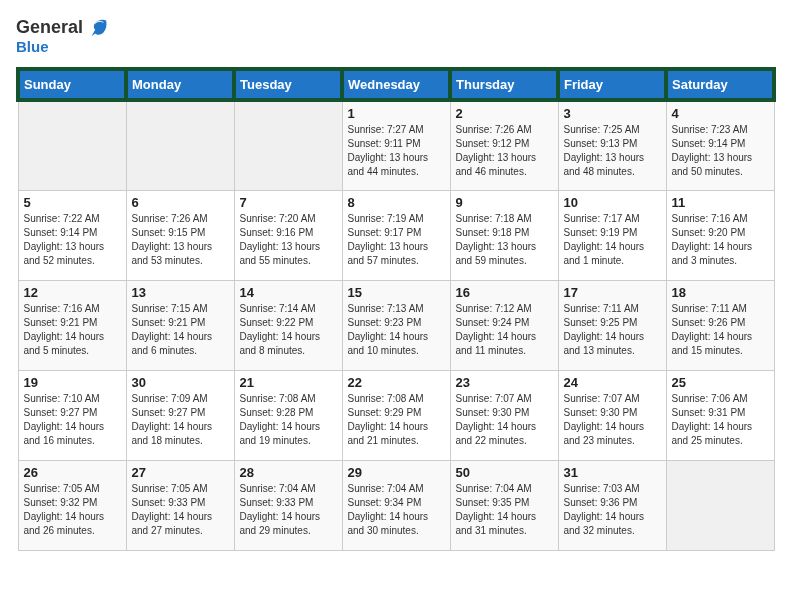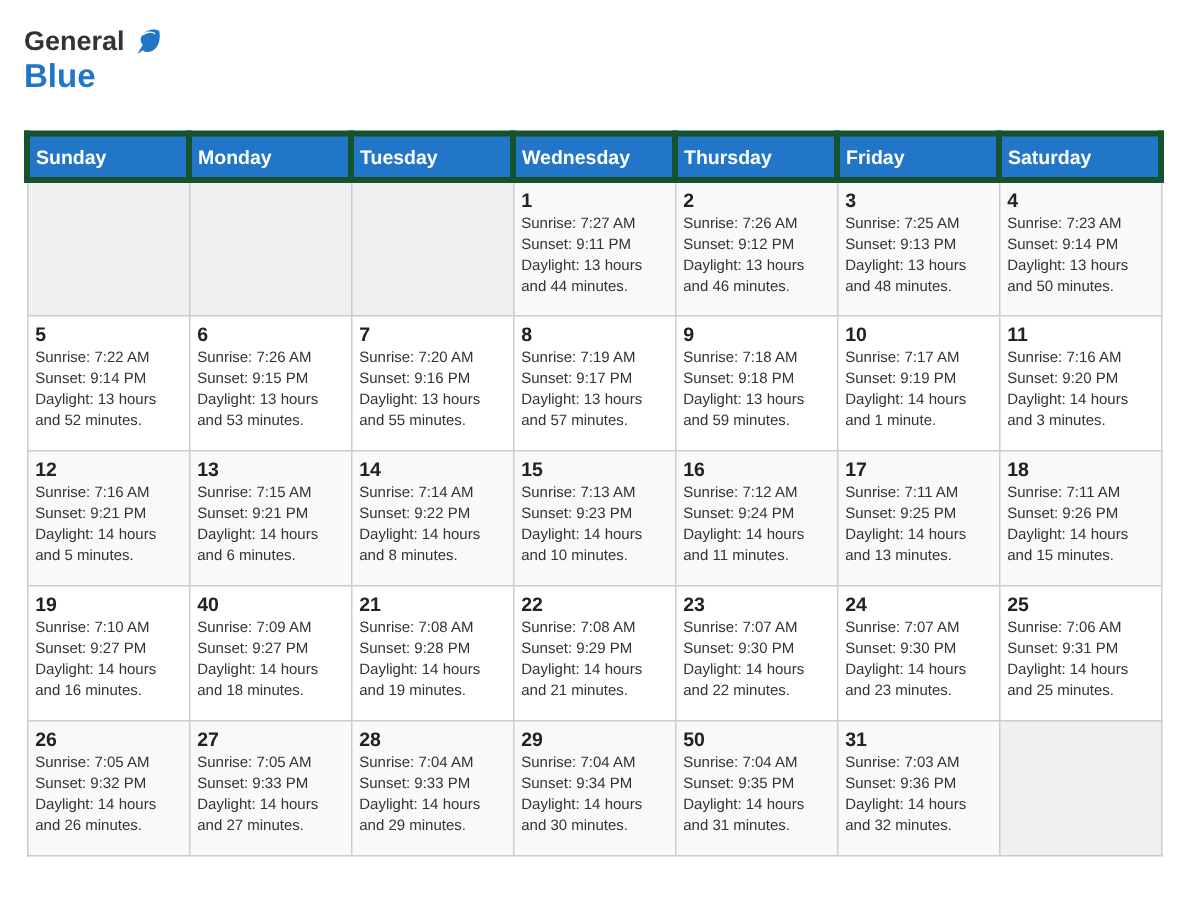--- a/index.html
+++ b/index.html
@@ -7,21 +7,21 @@
       font-family: Arial, sans-serif;
       background: #fff;
       width: 792px;
       min-height: 612px;
       padding: 16px;
     }
     .header-area {
       display: flex;
       justify-content: space-between;
       align-items: flex-start;
-      margin-bottom: 23px;
+      margin-bottom: 12px;
     }
     .logo {
       display: flex;
       align-items: center;
       gap: 0px;
     }
     .title-area {
       text-align: right;
     }
     .month-title {
@@ -81,21 +81,21 @@
 <div class="header-area">
   <div class="logo">
   <div style="display:flex;flex-direction:column;align-items:flex-start;">
     <div style="display:flex;align-items:center;">
       <span style="font-size:18px;font-weight:bold;color:#333;">General</span>
       <svg width="22" height="22" viewBox="0 0 24 24" style="margin-left:3px;">
         <path d="M22 5 C18 3 13 4 10 8 C8 10 8 13 10 15 L6 22 L10 19 C12 21 16 21 19 18 C22 15 23 10 22 5Z" fill="#2176c7"></path>
         <path d="M10 8 C12 6 16 5 19 7" stroke="#fff" stroke-width="1" fill="none"></path>
       </svg>
     </div>
-    <span style="font-size:22px;font-weight:bold;color:#2176c7;">Blue</span>
+    <span style="font-size:15px;font-weight:bold;color:#2176c7;">Blue</span>
   </div>
 </div>
   <div class="title-area">
     <div class="month-title"></div>
     <div class="location-title"></div>
   </div>
 </div>
 
 <table>
   <thead>
@@ -247,21 +247,21 @@
       </tr>
       <tr>
         <td>
           <span class="day-number">19</span>
           <div class="day-info" style="white-space: pre-line;">Sunrise: 7:10 AM
 Sunset: 9:27 PM
 Daylight: 14 hours
 and 16 minutes.</div>
         </td>
         <td>
-          <span class="day-number">40</span>
+          <span class="day-number">30</span>
           <div class="day-info" style="white-space: pre-line;">Sunrise: 7:09 AM
 Sunset: 9:27 PM
 Daylight: 14 hours
 and 18 minutes.</div>
         </td>
         <td>
           <span class="day-number">21</span>
           <div class="day-info" style="white-space: pre-line;">Sunrise: 7:08 AM
 Sunset: 9:28 PM
 Daylight: 14 hours

